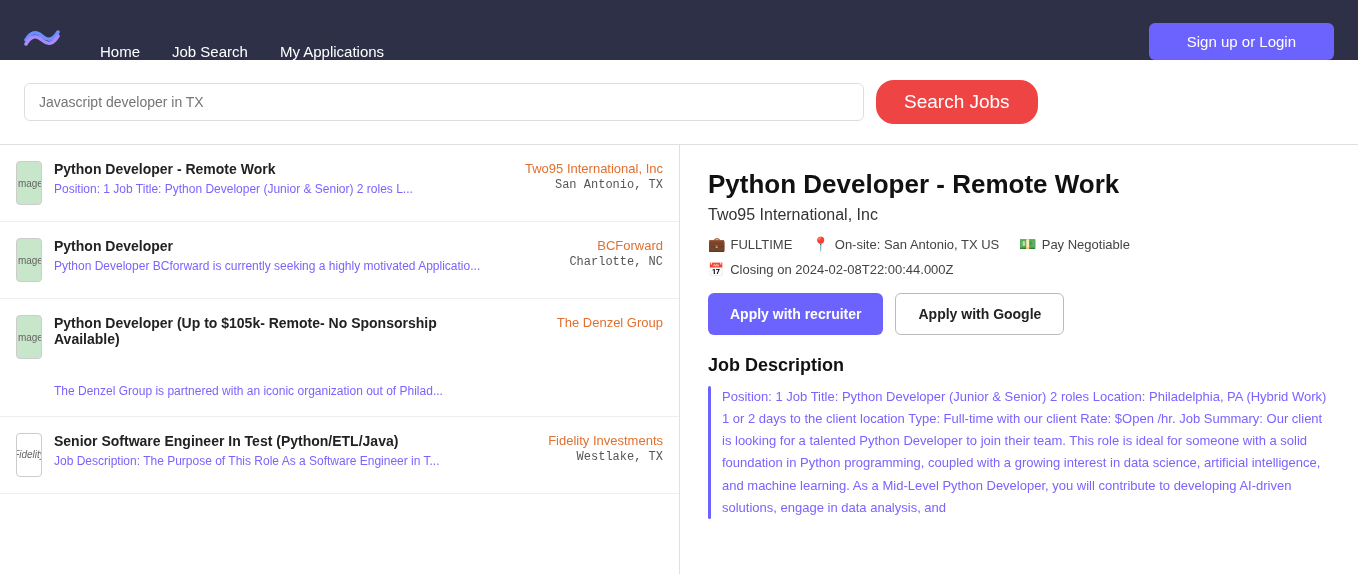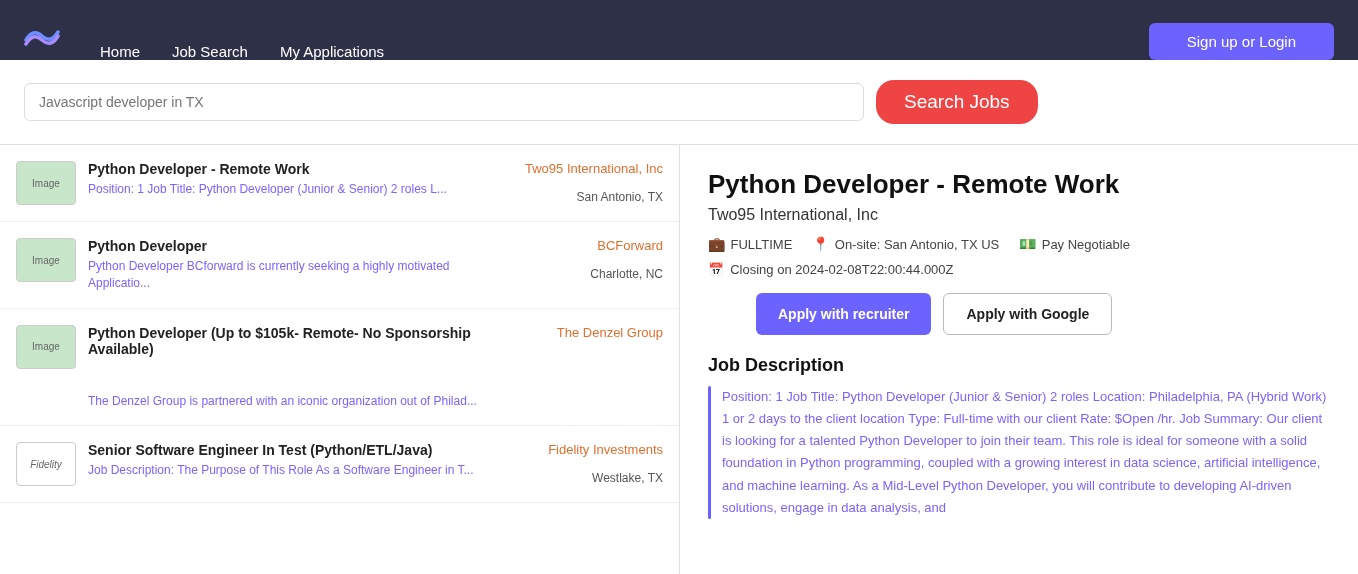--- a/index.html
+++ b/index.html
@@ -81,21 +81,21 @@
     }
     .job-item {
       display: flex;
       align-items: flex-start;
       padding: 16px 16px;
       border-bottom: 1px solid #eee;
       cursor: pointer;
       gap: 12px;
     }
     .job-logo {
-      width: 60px;
+      width: 26px;
       height: 44px;
       background: #e0f0e0;
       border: 1px solid #ccc;
       border-radius: 4px;
       display: flex;
       align-items: center;
       justify-content: center;
       font-size: 10px;
       color: #666;
       flex-shrink: 0;
@@ -103,21 +103,21 @@
     }
     .fidelity-logo {
       background: #fff;
       border: 1px solid #ccc;
     }
     .job-info { flex: 1; }
     .job-title { font-weight: bold; font-size: 14px; color: #222; margin-bottom: 4px; }
     .job-desc { font-size: 12px; color: #7c63ff; line-height: 1.4; }
     .job-meta { text-align: right; min-width: 160px; }
     .job-company { font-size: 13px; color: #e07030; }
-    .job-location { font-size: 12px; color: #555; margin-top: 14px; }
+    .job-location { font-size: 12px; color: #555; margin-top: 2px; font-family: Liberation Mono, monospace; }
 
     
     .job-detail {
       flex: 1;
       background: #fff;
       padding: 24px 28px;
       overflow-y: auto;
     }
     .job-detail-title {
       font-size: 26px;
@@ -151,21 +151,20 @@
       color: #444;
       margin-bottom: 16px;
       display: flex;
       align-items: center;
       gap: 6px;
     }
     .apply-buttons {
       display: flex;
       gap: 12px;
       margin-bottom: 20px;
-      margin-left: 48px;
     }
     .btn-apply-recruiter {
       background: #6c63ff;
       color: #fff;
       border: none;
       border-radius: 6px;
       padding: 12px 22px;
       font-size: 14px;
       cursor: pointer;
       font-weight: bold;

